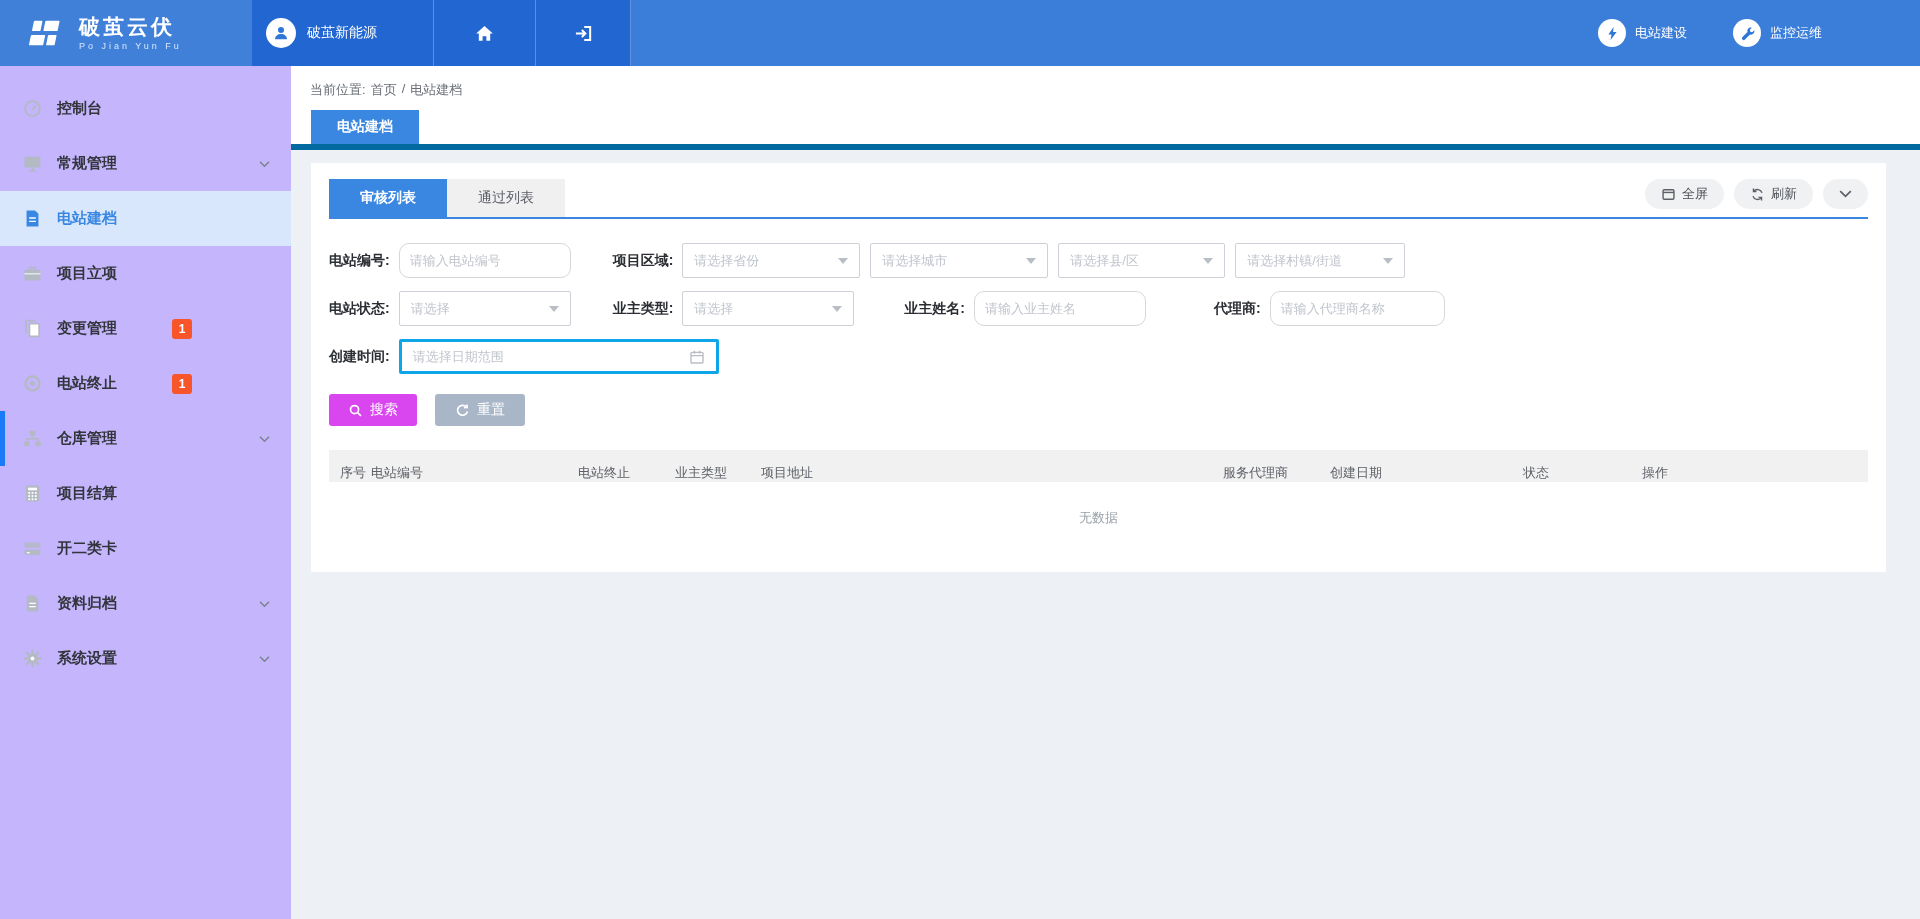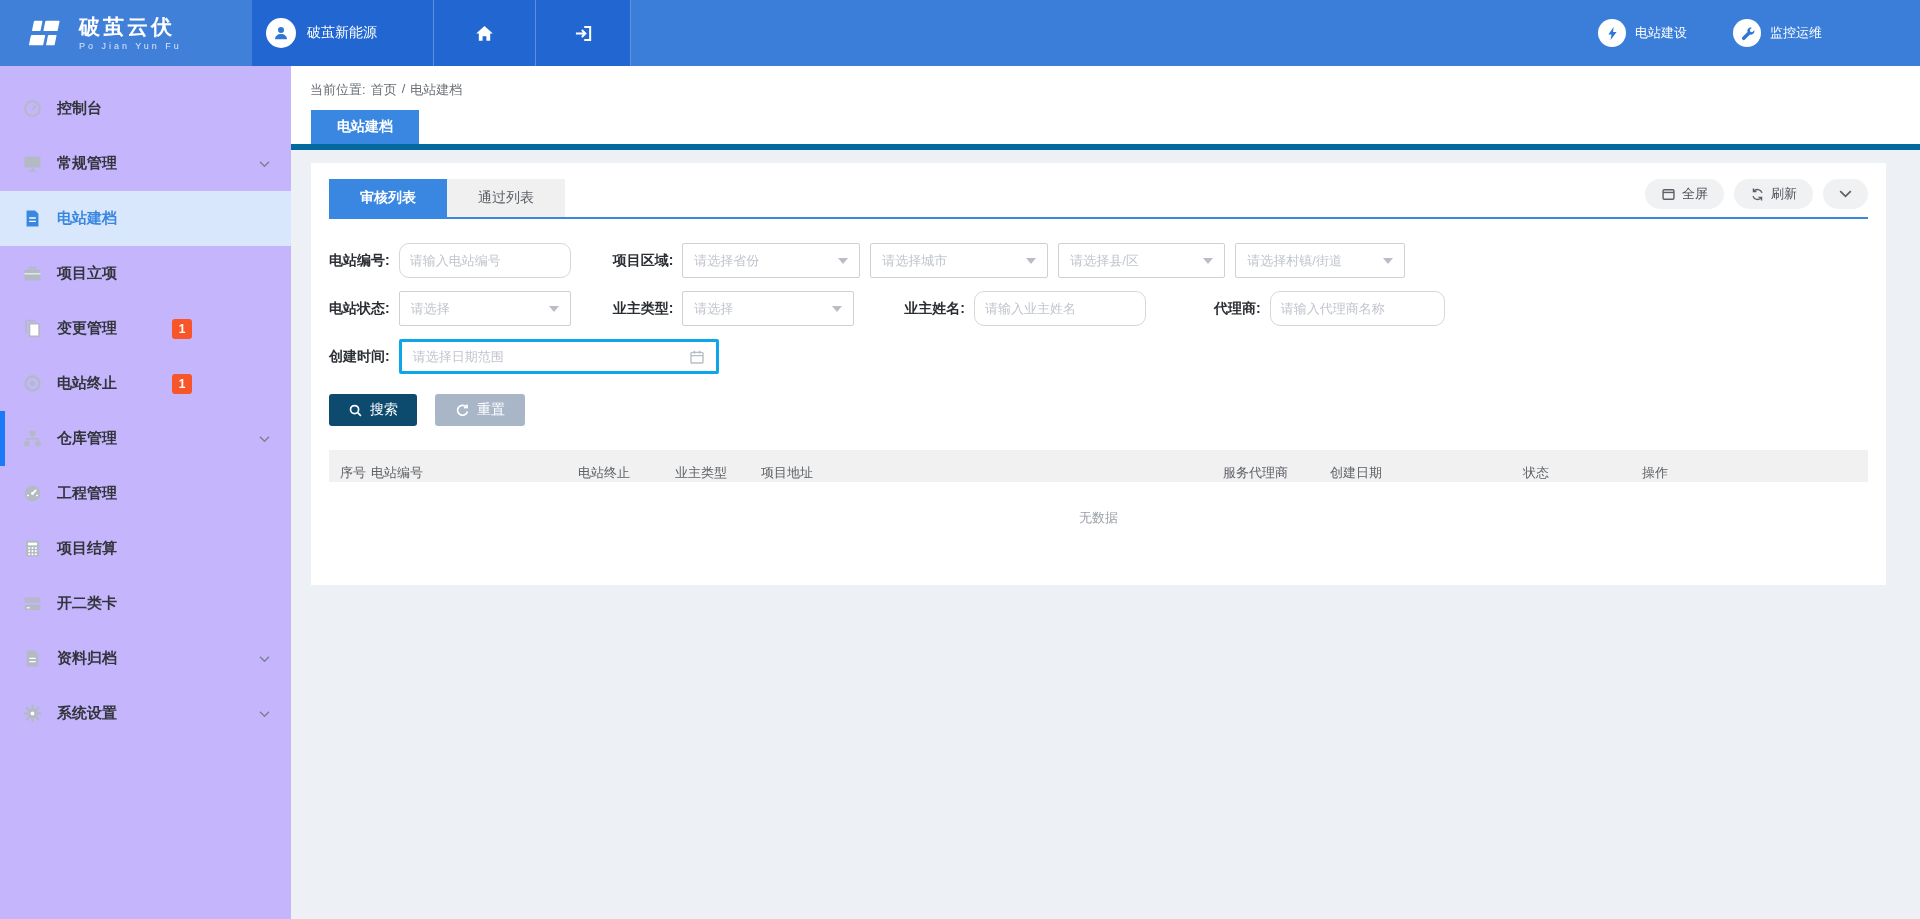--- a/index.html
+++ b/index.html
@@ -35,21 +35,21 @@
   .badge{position:absolute;left:172px;top:50%;transform:translateY(-50%);min-width:20px;height:20px;background:#f9552b;color:#fff;font-size:12px;font-weight:700;border-radius:3px;display:flex;align-items:center;justify-content:center;padding:0 5px}
   .chev{position:absolute;right:21px;top:50%;transform:translateY(-50%);color:#7d838c}
 
   
   .content{flex:1;background:#edf0f5}
   .strip{background:#fff;border-bottom:6px solid #0369a1}
   .breadcrumb{padding:15px 0 0 19px;font-size:13px;color:#6a6f76;display:flex;gap:5px}
   .crumb-link{cursor:pointer}
   .page-tab{margin:11px 0 0 20px;width:108px;height:34px;background:#3a87e2;color:#fff;font-size:14px;font-weight:700;display:flex;align-items:center;justify-content:center;cursor:pointer}
 
-  .panel{background:#fff;margin:13px 34px 0 20px;padding:16px 18px 13px}
+  .panel{background:#fff;margin:13px 34px 0 20px;padding:16px 18px 0}
   .panel-head{display:flex;justify-content:space-between;align-items:flex-end;border-bottom:2px solid #3a87e2}
   .ptabs{display:flex}
   .ptab{height:38px;min-width:118px;padding:0 12px;display:flex;align-items:center;justify-content:center;font-size:14px;background:#f0f0f0;color:#5a5e66;cursor:pointer}
   .ptab.active{background:#3a87e2;color:#fff;font-weight:700}
   .tools{display:flex;gap:10px;margin-bottom:8px}
   .pill{height:30px;border-radius:15px;background:#f0f1f3;display:flex;align-items:center;gap:6px;padding:0 16px;font-size:13px;color:#4a4e55;border:none;cursor:pointer}
   .pill .pic{color:#5b6067}
 
   
   .filters{padding-top:24px}
@@ -63,21 +63,21 @@
   .select{width:178px;height:35px;border:1px solid #cdd1d7;border-radius:2px;display:flex;align-items:center;justify-content:space-between;padding:0 11px;background:#fff;cursor:pointer}
   .select.w172{width:172px}.select.w167{width:167px}.select.w170{width:170px}
   .select + .select{margin-left:10px}
   .sel-text{font-size:13px;color:#c0c4cc;white-space:nowrap;overflow:hidden}
   .caret{width:0;height:0;border-left:5px solid transparent;border-right:5px solid transparent;border-top:6px solid #b9bdc4;flex:none}
   .date-box{width:320px;height:35px;border:3px solid #0ea5e9;border-radius:2px;display:flex;align-items:center;justify-content:space-between;padding:0 11px;background:#fff;cursor:pointer}
 
   
   .actions{display:flex;gap:18px;margin-top:20px}
   .btn{height:32px;border-radius:3px;display:flex;align-items:center;justify-content:center;gap:7px;font-size:14px;color:#fff;border:none;cursor:pointer}
-  .btn-search{width:88px;background:#0c4a6e}
+  .btn-search{width:88px;background:#d946ef}
   .btn-reset{width:90px;background:#a9b6c8}
 
   
   .table{margin-top:24px}
   .thead{display:flex;align-items:flex-end;height:32px;background:#f1f1f2;font-size:13px;color:#5d6166;padding-left:11px}
   .th{white-space:nowrap;flex:none}
   .th:nth-child(1){width:31px}
   .th:nth-child(2){width:207px}
   .th:nth-child(3){width:97px}
   .th:nth-child(4){width:86px}
@@ -239,32 +239,20 @@
         </svg>
       </span>
       <span class="s-label">仓库管理</span>
       <span class="chev">
         <svg width="11" height="7" viewBox="0 0 11 7" fill="none" stroke="currentColor" stroke-width="1.5">
             <path d="M1 1.2l4.5 4.5L10 1.2"></path>
           </svg>
       </span>
     </div>
 
-    <div class="s-item">
-      <span class="s-icon">
-        <svg width="19" height="19" viewBox="0 0 16 16">
-          <circle cx="8" cy="8" r="6.6" fill="currentColor"></circle>
-          <path d="M8 8l2.7-2.7" stroke="#fff" stroke-width="1.5" stroke-linecap="round"></path>
-          <circle cx="8" cy="8" r="1.2" fill="#fff"></circle>
-          <circle cx="4.2" cy="9.6" r=".8" fill="#fff"></circle>
-            <circle cx="11.8" cy="9.6" r=".8" fill="#fff"></circle>
-        </svg>
-      </span>
-      <span class="s-label">工程管理</span>
-    </div>
 
     <div class="s-item">
       <span class="s-icon">
         <svg width="19" height="19" viewBox="0 0 16 16">
           <rect x="2.4" y="1.3" width="11.2" height="13.4" rx="1.2" fill="currentColor"></rect>
           <rect x="4.2" y="3.1" width="7.6" height="2.2" fill="#fff"></rect>
           <g fill="#fff">
             <circle cx="5.2" cy="7.6" r=".9"></circle>
               <circle cx="8" cy="7.6" r=".9"></circle>
               <circle cx="10.8" cy="7.6" r=".9"></circle>

